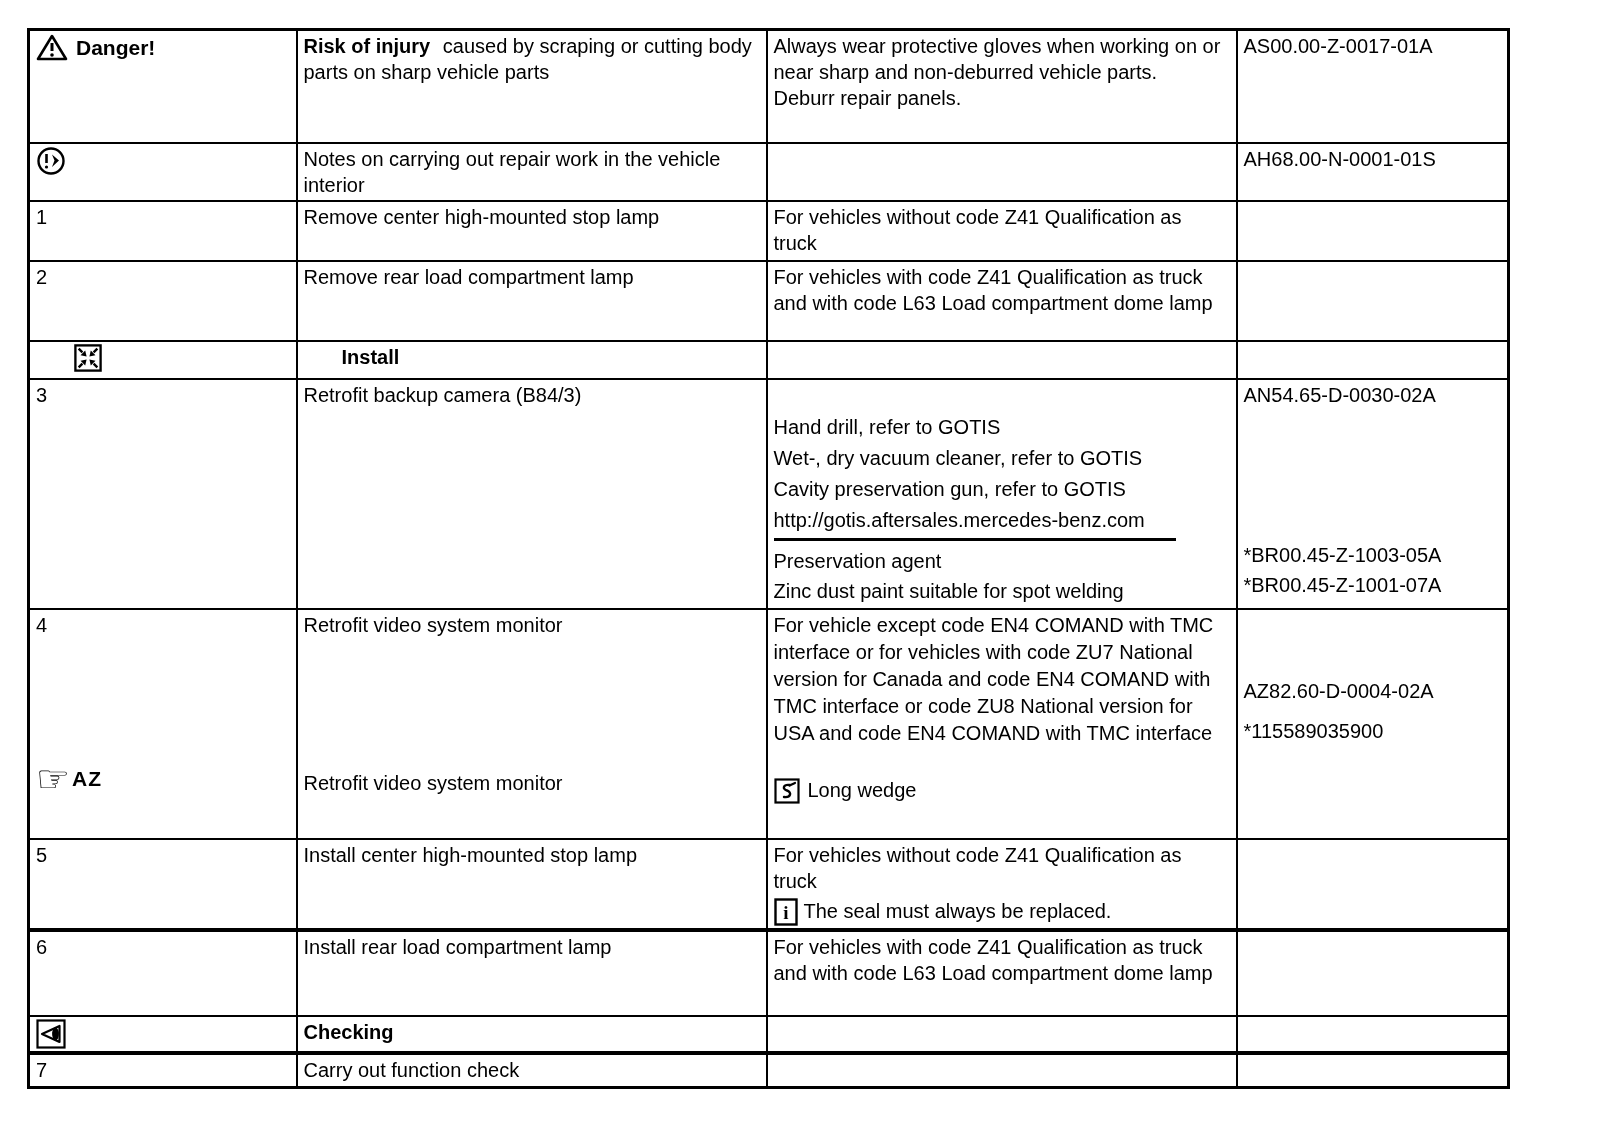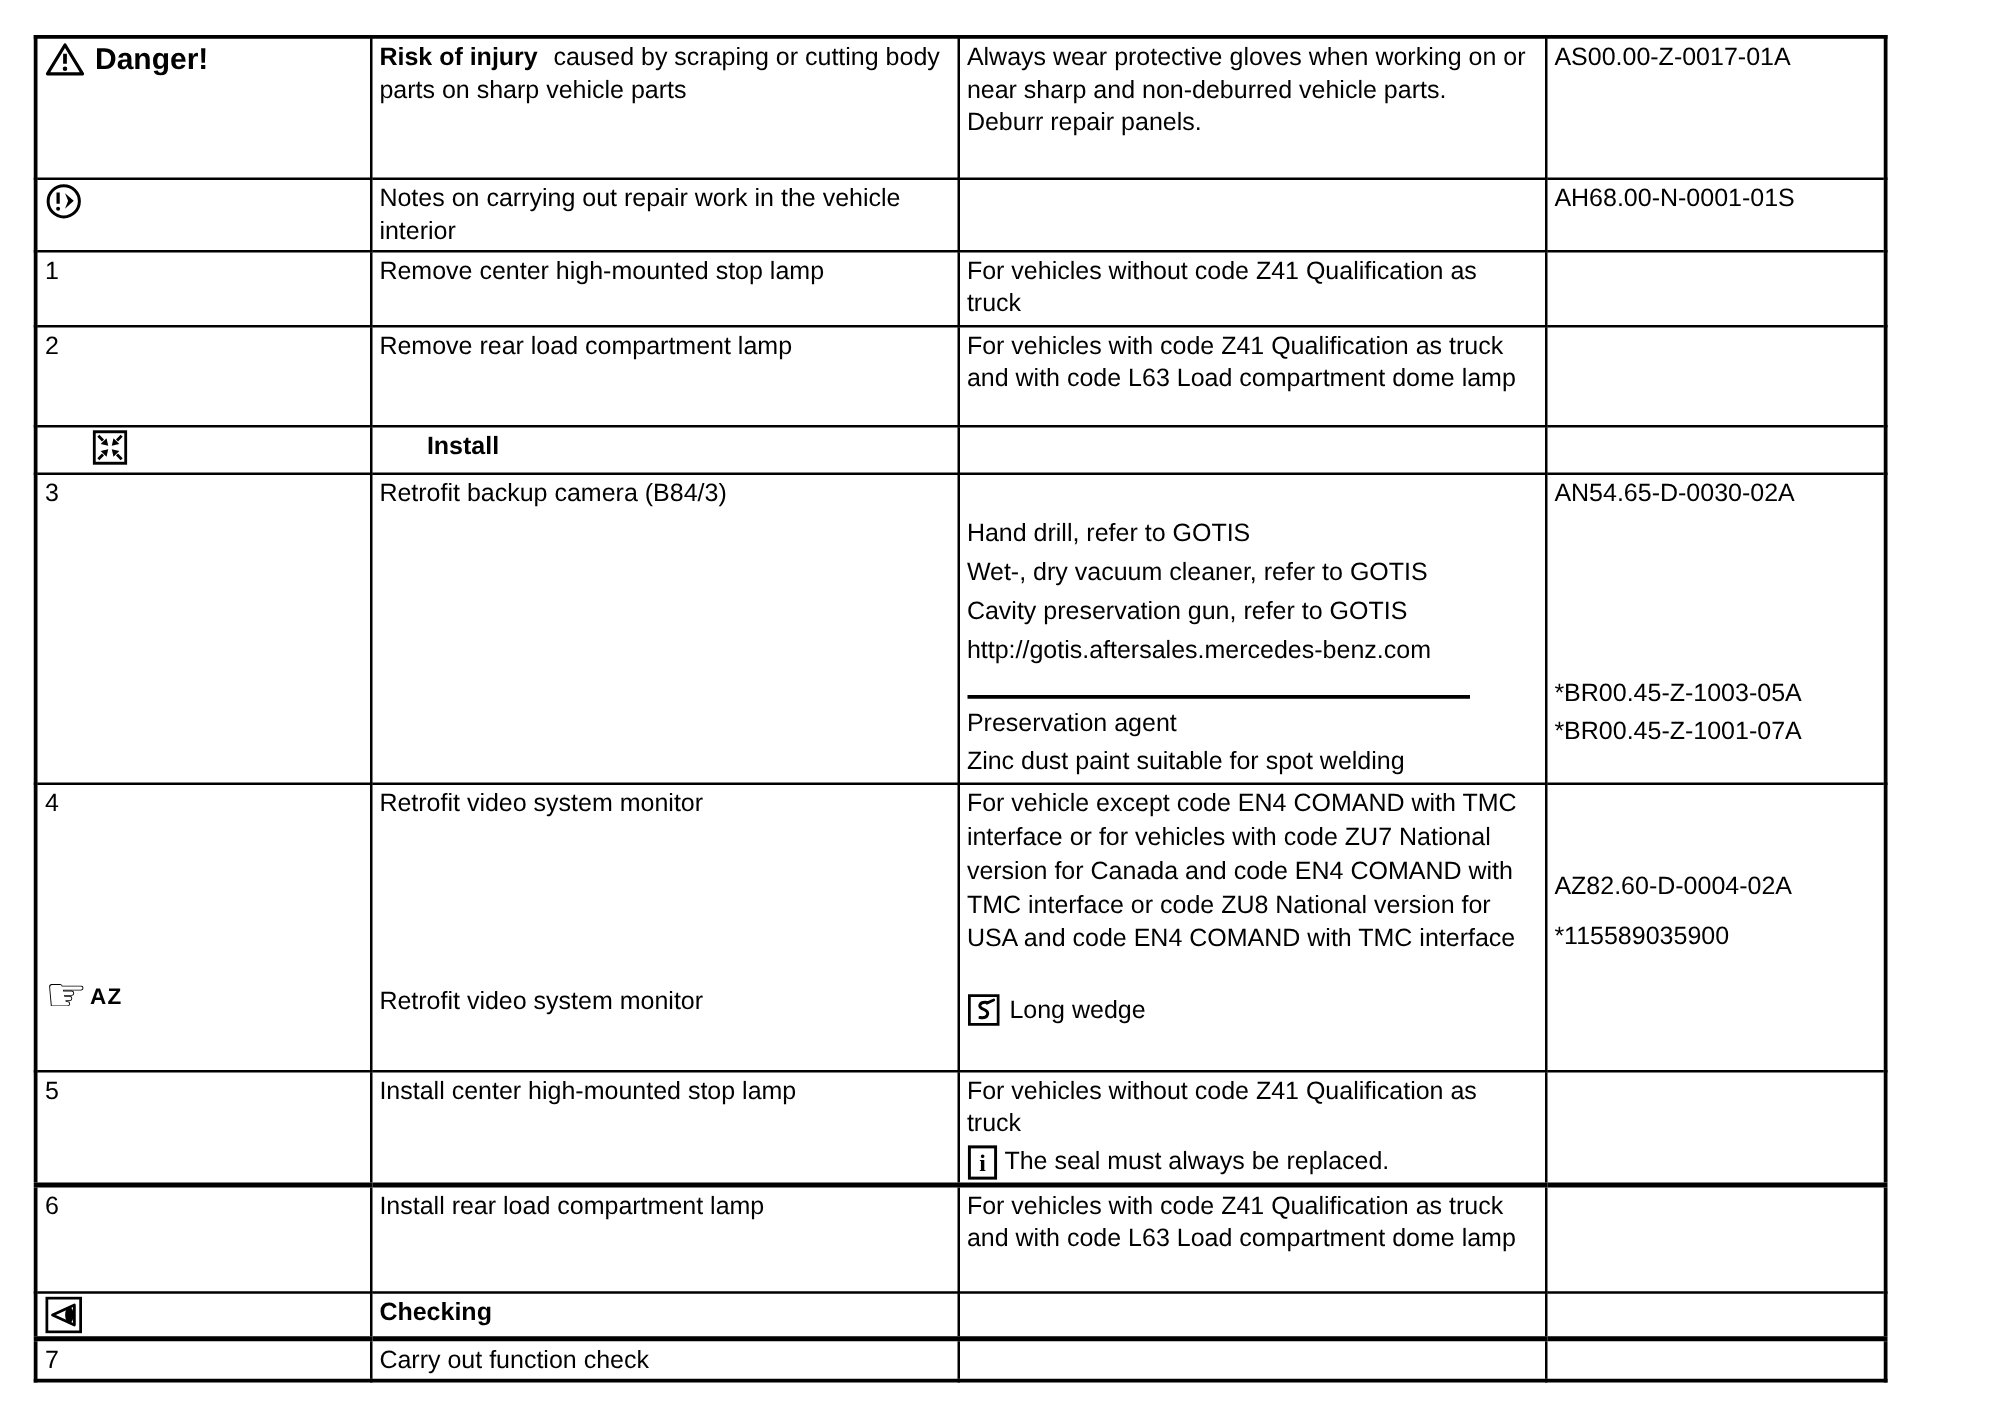--- a/index.html
+++ b/index.html
@@ -21,37 +21,37 @@
   tr.r-install td{height:38px;padding-left:44px;}
   tr.r-s3 td{height:220px;}
   tr.r-s4 td{height:230px;}
   tr.r-s5 td{height:90px;}
   tr.r-s6 td{height:86px;border-top:4px solid #000;}
   tr.r-check td{height:36px;}
   tr.r-s7 td{height:34px;border-top:4px solid #000;}
   
   .icon{display:inline-block;vertical-align:middle;}
   .icon svg{display:block;}
-  .danger-label{font-size:24px;margin-left:8px;vertical-align:middle;}
+  .danger-label{font-size:21px;margin-left:8px;vertical-align:middle;}
   .risk-rest{margin-left:7px;}
   
   .s3-tools{margin-top:30px;}
   .tool-line{line-height:31px;}
   .url-line{line-height:31px;}
-  .url{display:inline-block;border-bottom:3px solid #000;padding-bottom:20px;
+  .url{display:inline-block;border-bottom:3px solid #000;padding-bottom:2px;
        min-width:402px;cursor:pointer;}
   .mat-line{line-height:30px;}
   .mat-line.first{margin-top:5px;}
   .s3-matcodes{margin-top:132px;}
   .s3-matcodes div{line-height:30px;}
   
   .s4-note{line-height:27px;}
   .az-block{margin-top:124px;white-space:nowrap;}
   .hand{font-size:38px;line-height:34px;display:inline-block;vertical-align:middle;}
-  .az{font-size:18px;letter-spacing:1px;display:inline-block;vertical-align:middle;margin-left:2px;}
+  .az{font-size:21px;letter-spacing:1px;display:inline-block;vertical-align:middle;margin-left:2px;}
   .s4-task2{margin-top:132px;}
   .wedge-line{margin-top:30px;}
   .wedge-line .icon{margin-right:8px;}
   .s4-code2{margin-top:66px;}
   .s4-wedgecode{margin-top:14px;}
   .info-line{margin-top:4px;}
   .info-line .icon{margin-right:6px;}
 </style>
 </head>
 <body>

